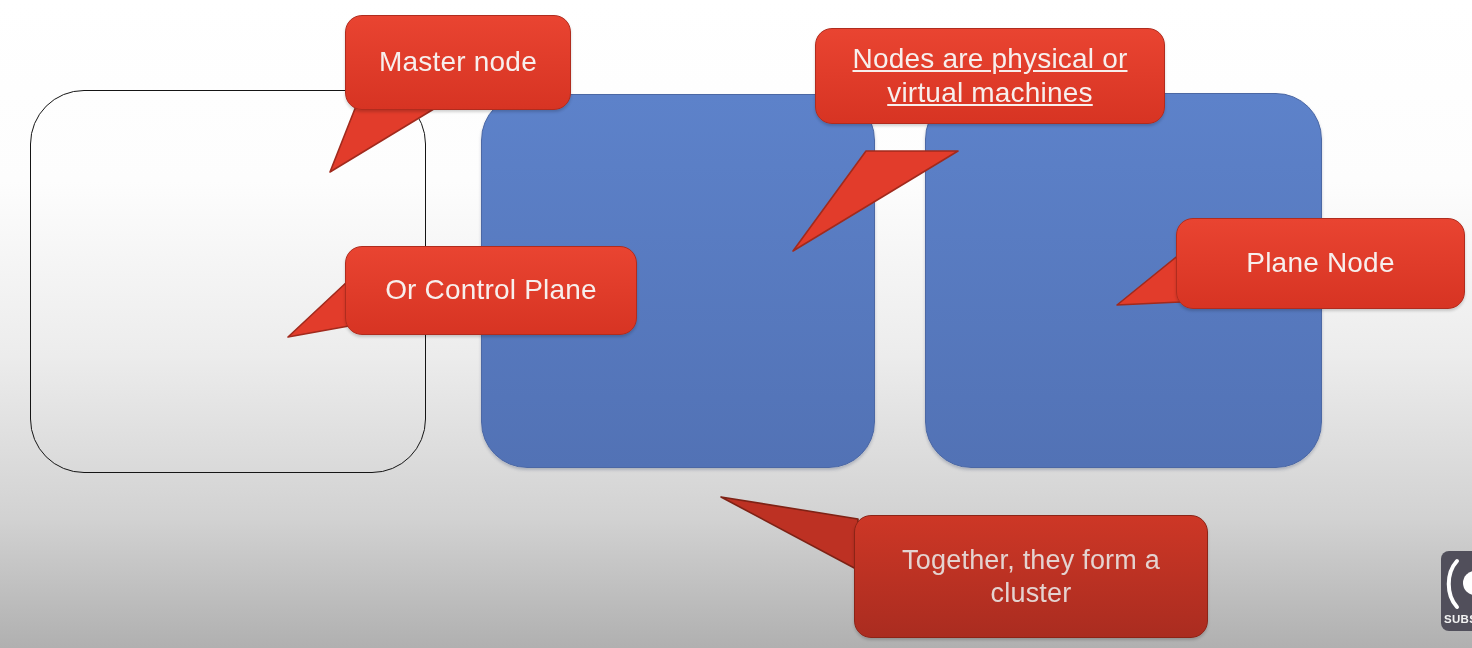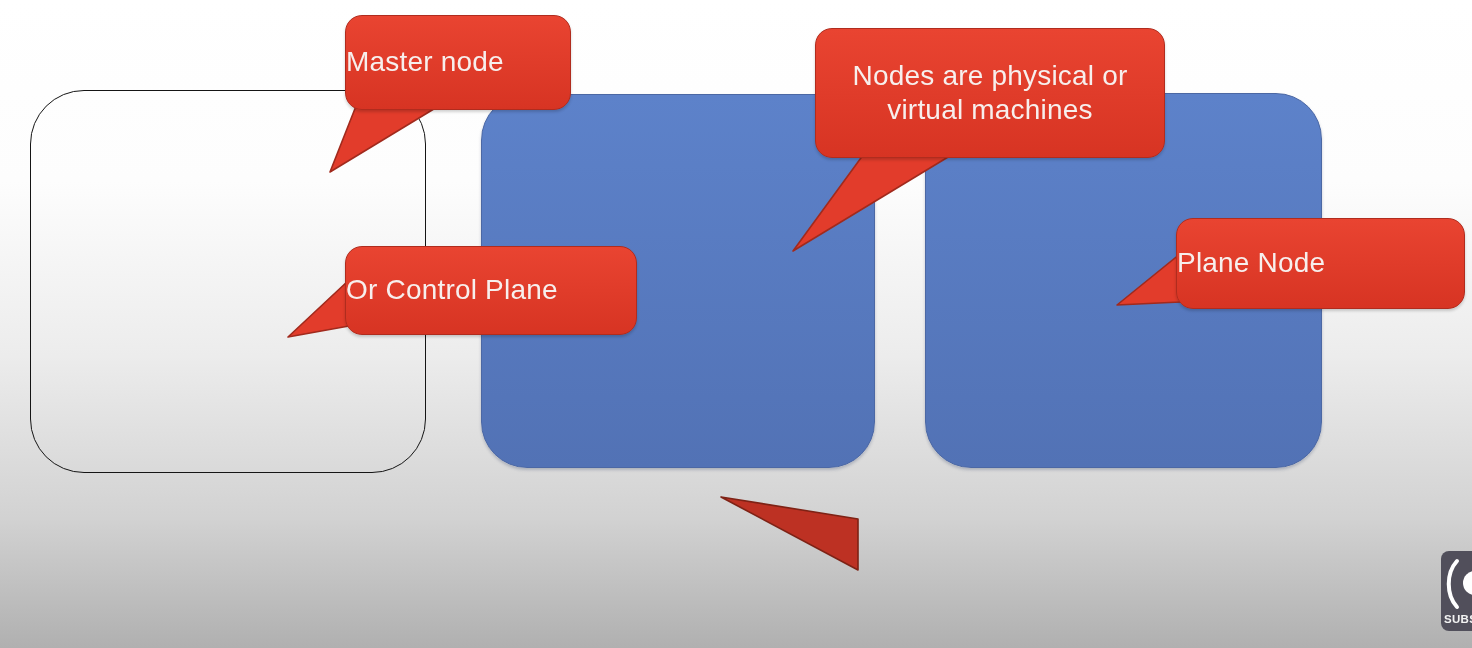--- a/index.html
+++ b/index.html
@@ -38,34 +38,34 @@
   #tails {
     position: absolute; left: 0; top: 0; z-index: 2;
     width: 1472px; height: 648px;
   }
   .tail-red  { fill: var(--callout_red);      stroke: #a12a1d; stroke-width: 1.6; stroke-linejoin: round; }
   .tail-dark { fill: var(--callout_red_dark); stroke: #7e2215; stroke-width: 1.6; stroke-linejoin: round; }
 
   
   .callout {
     position: absolute; z-index: 3;
-    display: flex; align-items: center; 
+    display: flex; align-items: center; justify-content: center;
     text-align: center;
     border-radius: 17px;
     background: linear-gradient(180deg, var(--callout_red_top) 0%, var(--callout_red_bottom) 100%);
     border: 1px solid #b02c1e;
     box-shadow: 0 2px 3px rgba(0,0,0,0.18);
     color: var(--callout_text);
     font-size: 28px;
     line-height: 1.22;
     letter-spacing: 0.2px;
   }
   .callout.master   { left: 345px; top: 15px;  width: 224px; height: 93px;  }
   .callout.control  { left: 345px; top: 246px; width: 290px; height: 87px;  }
-  .callout.nodes    { left: 815px; top: 28px;  width: 350px; height: 130px; padding: 0 14px; box-sizing: border-box; }
+  .callout.nodes    { left: 815px; top: 28px;  width: 350px; height: 96px; padding: 0 14px; box-sizing: border-box; text-decoration: underline; }
   .callout.worker   { left: 1176px; top: 218px; width: 287px; height: 89px; }
   .callout.together {
     left: 854px; top: 515px; width: 354px; height: 123px;
     background: linear-gradient(180deg, var(--callout_red_dark_top) 0%, var(--callout_red_dark_bottom) 100%);
     border-color: #8c2417;
     color: var(--callout_text_dim);
     font-size: 27px;
     padding: 0 30px; box-sizing: border-box;
   }
 
@@ -110,20 +110,23 @@
   </div>
 
   <div class="callout nodes">
     <span>Nodes are physical or virtual machines</span>
   </div>
 
   <div class="callout worker">
     <span>Plane Node</span>
   </div>
 
+  <div class="callout together">
+    <span>Together, they form a cluster</span>
+  </div>
 
   <div id="subscribe-badge">
     <svg width="42" height="62" viewBox="0 0 42 62" xmlns="http://www.w3.org/2000/svg">
       <path d="M 16 10 C 5 22, 5 44, 16 56" fill="none" stroke="#ffffff" stroke-width="4" stroke-linecap="round"></path>
       <circle cx="34" cy="32" r="12" fill="#ffffff"></circle>
     </svg>
     <span class="subs-label">SUBS</span>
   </div>
 
 </div>

